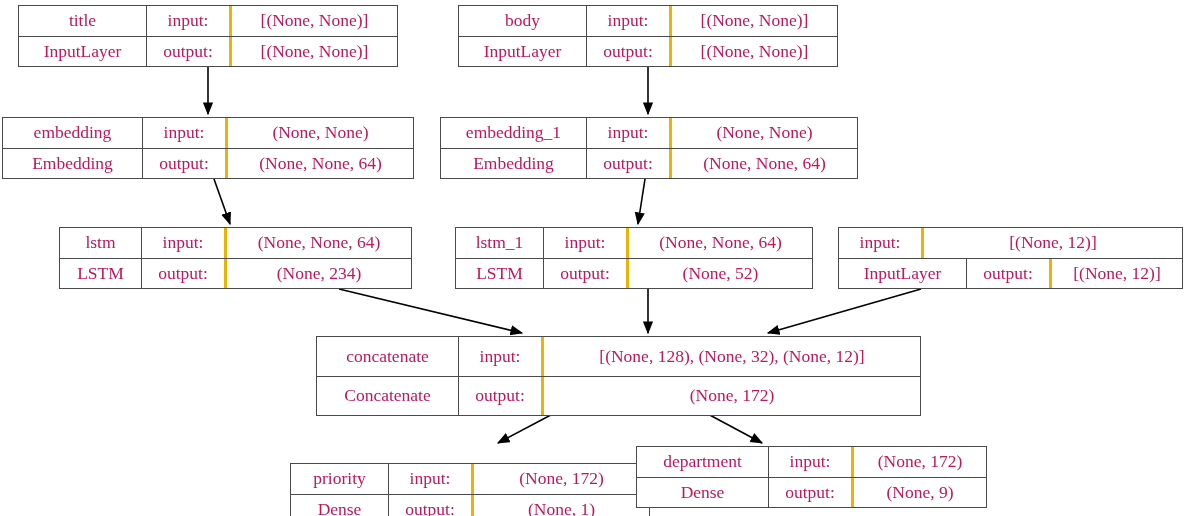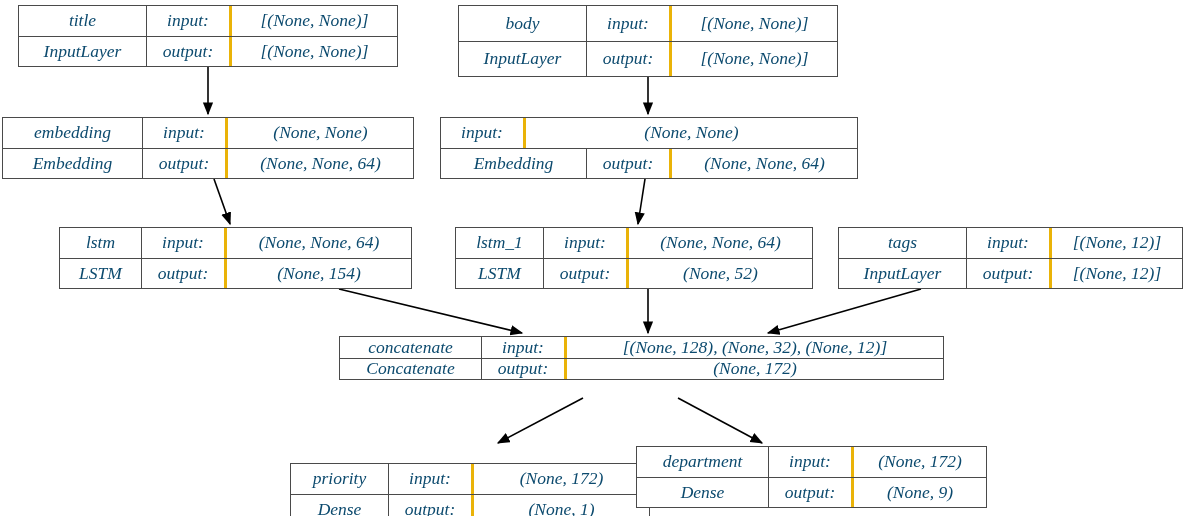--- a/index.html
+++ b/index.html
@@ -46,25 +46,24 @@
   .node .row.top {
     border-bottom: 1px solid #4a4a4a;
   }
   .cell {
     display: flex;
     align-items: center;
     justify-content: center;
     box-sizing: border-box;
     font-size: 17.5px;
     line-height: 1;
-    color: #0c4a6e;
+    color: #be185d;
     white-space: nowrap;
     padding: 0 6px;
     overflow: hidden;
-    font-style: italic;
   }
   .cell.c-name {
     border-right: 1px solid #4a4a4a;
   }
   .cell.c-io {
     border-right: 3px solid #eab308;
   }
   .cell.c-shape {
     flex: 1 1 auto;
   }
@@ -97,21 +96,21 @@
           <div class="cell c-name" style="flex: 0 0 128px; width: 128px;">title</div>
           <div class="cell c-io" style="flex: 0 0 85px; width: 85px;">input:</div>
           <div class="cell c-shape">[(None, None)]</div>
         </div>
         <div class="row bottom">
           <div class="cell c-name" style="flex: 0 0 128px; width: 128px;">InputLayer</div>
           <div class="cell c-io" style="flex: 0 0 85px; width: 85px;">output:</div>
           <div class="cell c-shape">[(None, None)]</div>
         </div>
       </div>
-      <div class="node" style="left: 458px; top: 5px; width: 380px; height: 72px;">
+      <div class="node" style="left: 458px; top: 5px; width: 380px; height: 62px;">
         <div class="row top">
           <div class="cell c-name" style="flex: 0 0 128px; width: 128px;">body</div>
           <div class="cell c-io" style="flex: 0 0 85px; width: 85px;">input:</div>
           <div class="cell c-shape">[(None, None)]</div>
         </div>
         <div class="row bottom">
           <div class="cell c-name" style="flex: 0 0 128px; width: 128px;">InputLayer</div>
           <div class="cell c-io" style="flex: 0 0 85px; width: 85px;">output:</div>
           <div class="cell c-shape">[(None, None)]</div>
         </div>
@@ -123,66 +122,66 @@
           <div class="cell c-shape">(None, None)</div>
         </div>
         <div class="row bottom">
           <div class="cell c-name" style="flex: 0 0 140px; width: 140px;">Embedding</div>
           <div class="cell c-io" style="flex: 0 0 85px; width: 85px;">output:</div>
           <div class="cell c-shape">(None, None, 64)</div>
         </div>
       </div>
       <div class="node" style="left: 440px; top: 117px; width: 418px; height: 62px;">
         <div class="row top">
+          <div class="cell c-name" style="flex: 0 0 146px; width: 146px;">embedding_1</div>
           <div class="cell c-io" style="flex: 0 0 85px; width: 85px;">input:</div>
           <div class="cell c-shape">(None, None)</div>
         </div>
         <div class="row bottom">
           <div class="cell c-name" style="flex: 0 0 146px; width: 146px;">Embedding</div>
           <div class="cell c-io" style="flex: 0 0 85px; width: 85px;">output:</div>
           <div class="cell c-shape">(None, None, 64)</div>
         </div>
       </div>
       <div class="node" style="left: 59px; top: 227px; width: 353px; height: 62px;">
         <div class="row top">
           <div class="cell c-name" style="flex: 0 0 82px; width: 82px;">lstm</div>
           <div class="cell c-io" style="flex: 0 0 85px; width: 85px;">input:</div>
           <div class="cell c-shape">(None, None, 64)</div>
         </div>
         <div class="row bottom">
           <div class="cell c-name" style="flex: 0 0 82px; width: 82px;">LSTM</div>
           <div class="cell c-io" style="flex: 0 0 85px; width: 85px;">output:</div>
-          <div class="cell c-shape">(None, 154)</div>
+          <div class="cell c-shape">(None, 234)</div>
         </div>
       </div>
       <div class="node" style="left: 455px; top: 227px; width: 358px; height: 62px;">
         <div class="row top">
           <div class="cell c-name" style="flex: 0 0 88px; width: 88px;">lstm_1</div>
           <div class="cell c-io" style="flex: 0 0 85px; width: 85px;">input:</div>
           <div class="cell c-shape">(None, None, 64)</div>
         </div>
         <div class="row bottom">
           <div class="cell c-name" style="flex: 0 0 88px; width: 88px;">LSTM</div>
           <div class="cell c-io" style="flex: 0 0 85px; width: 85px;">output:</div>
           <div class="cell c-shape">(None, 52)</div>
         </div>
       </div>
       <div class="node" style="left: 838px; top: 227px; width: 345px; height: 62px;">
         <div class="row top">
-          <div class="cell c-name" style="flex: 0 0 128px; width: 128px;">tags</div>
           <div class="cell c-io" style="flex: 0 0 85px; width: 85px;">input:</div>
           <div class="cell c-shape">[(None, 12)]</div>
         </div>
         <div class="row bottom">
           <div class="cell c-name" style="flex: 0 0 128px; width: 128px;">InputLayer</div>
           <div class="cell c-io" style="flex: 0 0 85px; width: 85px;">output:</div>
           <div class="cell c-shape">[(None, 12)]</div>
         </div>
       </div>
-      <div class="node" style="left: 339px; top: 336px; width: 605px; height: 44px; justify-content: space-between;">
+      <div class="node" style="left: 316px; top: 336px; width: 605px; height: 80px; justify-content: space-between;">
         <div class="row top">
           <div class="cell c-name" style="flex: 0 0 142px; width: 142px;">concatenate</div>
           <div class="cell c-io" style="flex: 0 0 85px; width: 85px;">input:</div>
           <div class="cell c-shape">[(None, 128), (None, 32), (None, 12)]</div>
         </div>
         <div class="row bottom">
           <div class="cell c-name" style="flex: 0 0 142px; width: 142px;">Concatenate</div>
           <div class="cell c-io" style="flex: 0 0 85px; width: 85px;">output:</div>
           <div class="cell c-shape">(None, 172)</div>
         </div>

